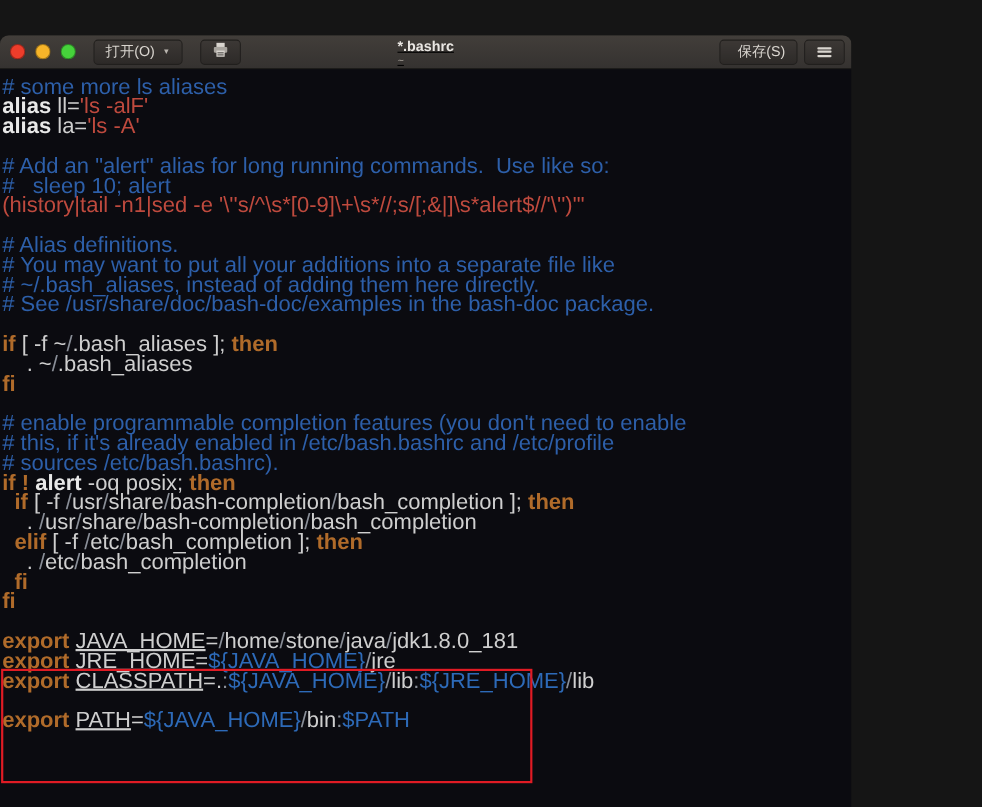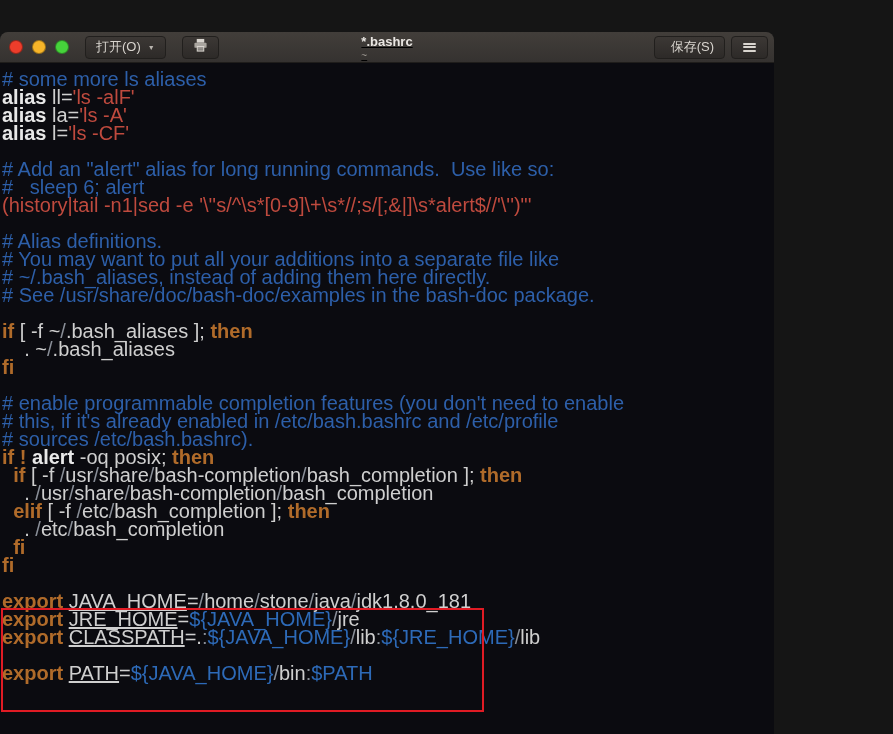--- a/index.html
+++ b/index.html
@@ -102,24 +102,23 @@
           <i></i>
         </span>
     </button>
   </header>
 
   <main class="editor">
     <div class="code">
         <div class="code-line"><span class="tk-c"># some more ls aliases</span></div>
         <div class="code-line"><span class="tk-b">alias</span><span class="tk-d"> ll=</span><span class="tk-s">'ls -alF'</span></div>
         <div class="code-line"><span class="tk-b">alias</span><span class="tk-d"> la=</span><span class="tk-s">'ls -A'</span></div>
-        <div class="code-line"><span class="tk-b">alias</span><span class="tk-d"> l=</span><span class="tk-s">'ls -CF'</span></div>
         <div class="code-line"> </div>
         <div class="code-line"><span class="tk-c"># Add an "alert" alias for long running commands.  Use like so:</span></div>
-        <div class="code-line"><span class="tk-c">#   sleep 6; alert</span></div>
+        <div class="code-line"><span class="tk-c">#   sleep 10; alert</span></div>
         <div class="code-line"><span class="tk-s">(history|tail -n1|sed -e '\''s/^\s*[0-9]\+\s*//;s/[;&amp;|]\s*alert$//'\'')"'</span></div>
         <div class="code-line"> </div>
         <div class="code-line"><span class="tk-c"># Alias definitions.</span></div>
         <div class="code-line"><span class="tk-c"># You may want to put all your additions into a separate file like</span></div>
         <div class="code-line"><span class="tk-c"># ~/.bash_aliases, instead of adding them here directly.</span></div>
         <div class="code-line"><span class="tk-c"># See /usr/share/doc/bash-doc/examples in the bash-doc package.</span></div>
         <div class="code-line"> </div>
         <div class="code-line"><span class="tk-k">if</span><span class="tk-d"> [ -f ~</span><span class="tk-p">/</span><span class="tk-d">.bash_aliases ]; </span><span class="tk-k">then</span></div>
         <div class="code-line"><span class="tk-d">    . ~</span><span class="tk-p">/</span><span class="tk-d">.bash_aliases</span></div>
         <div class="code-line"><span class="tk-k">fi</span></div>

